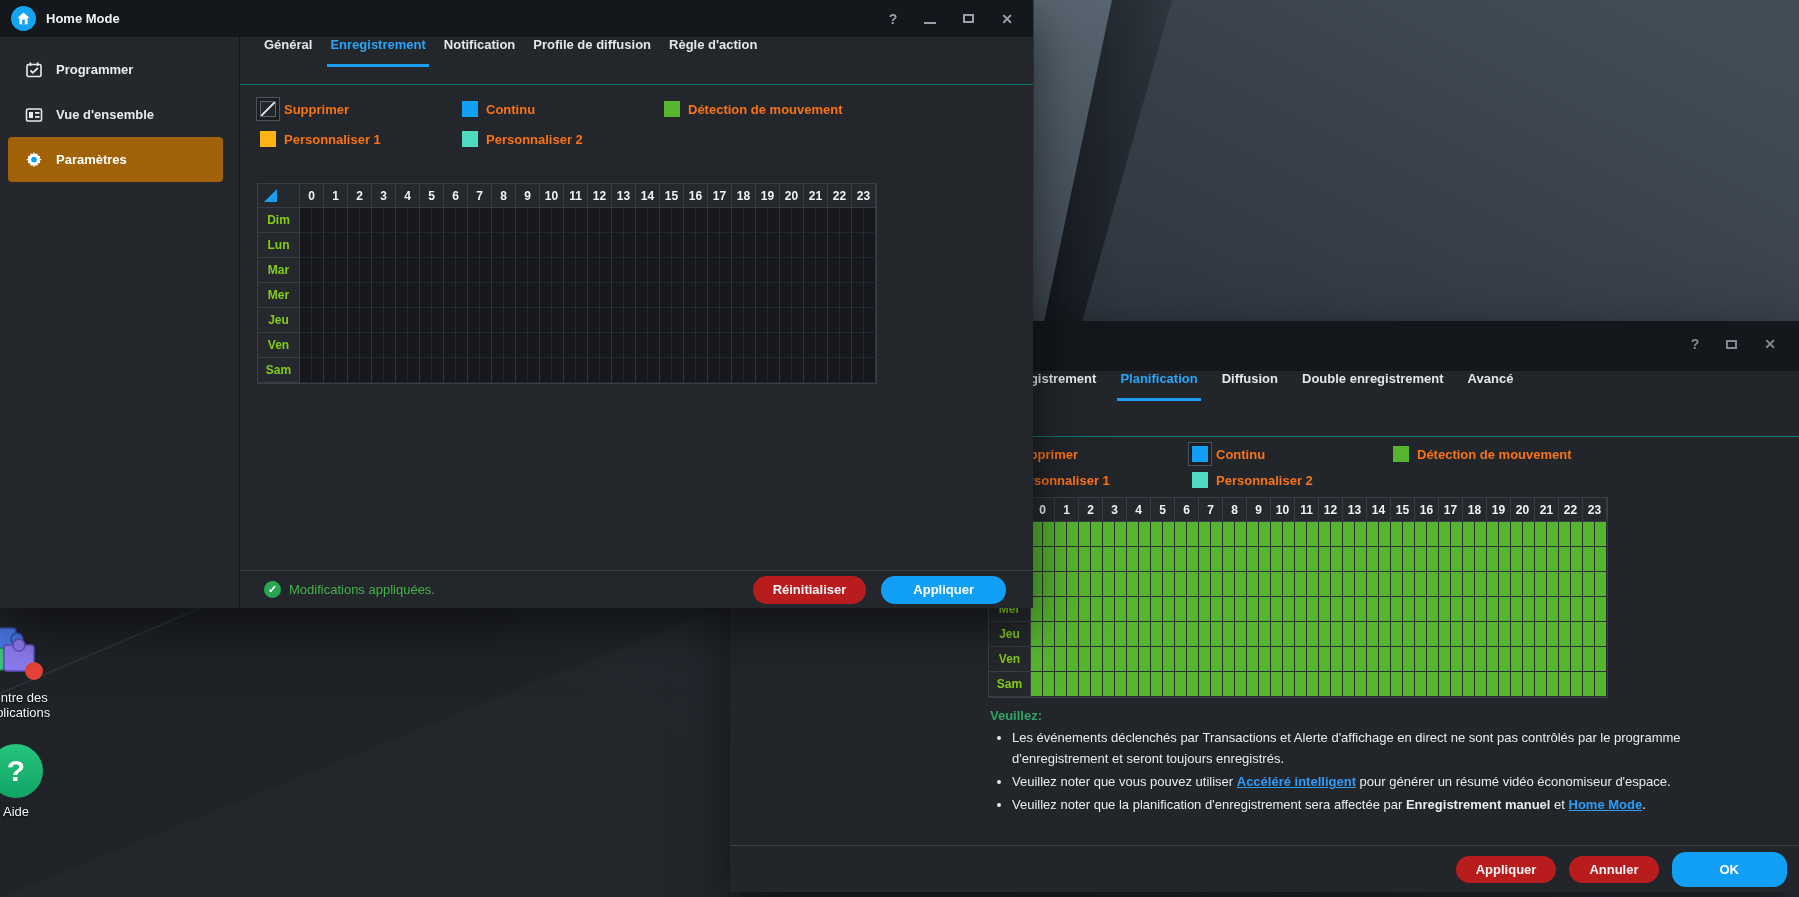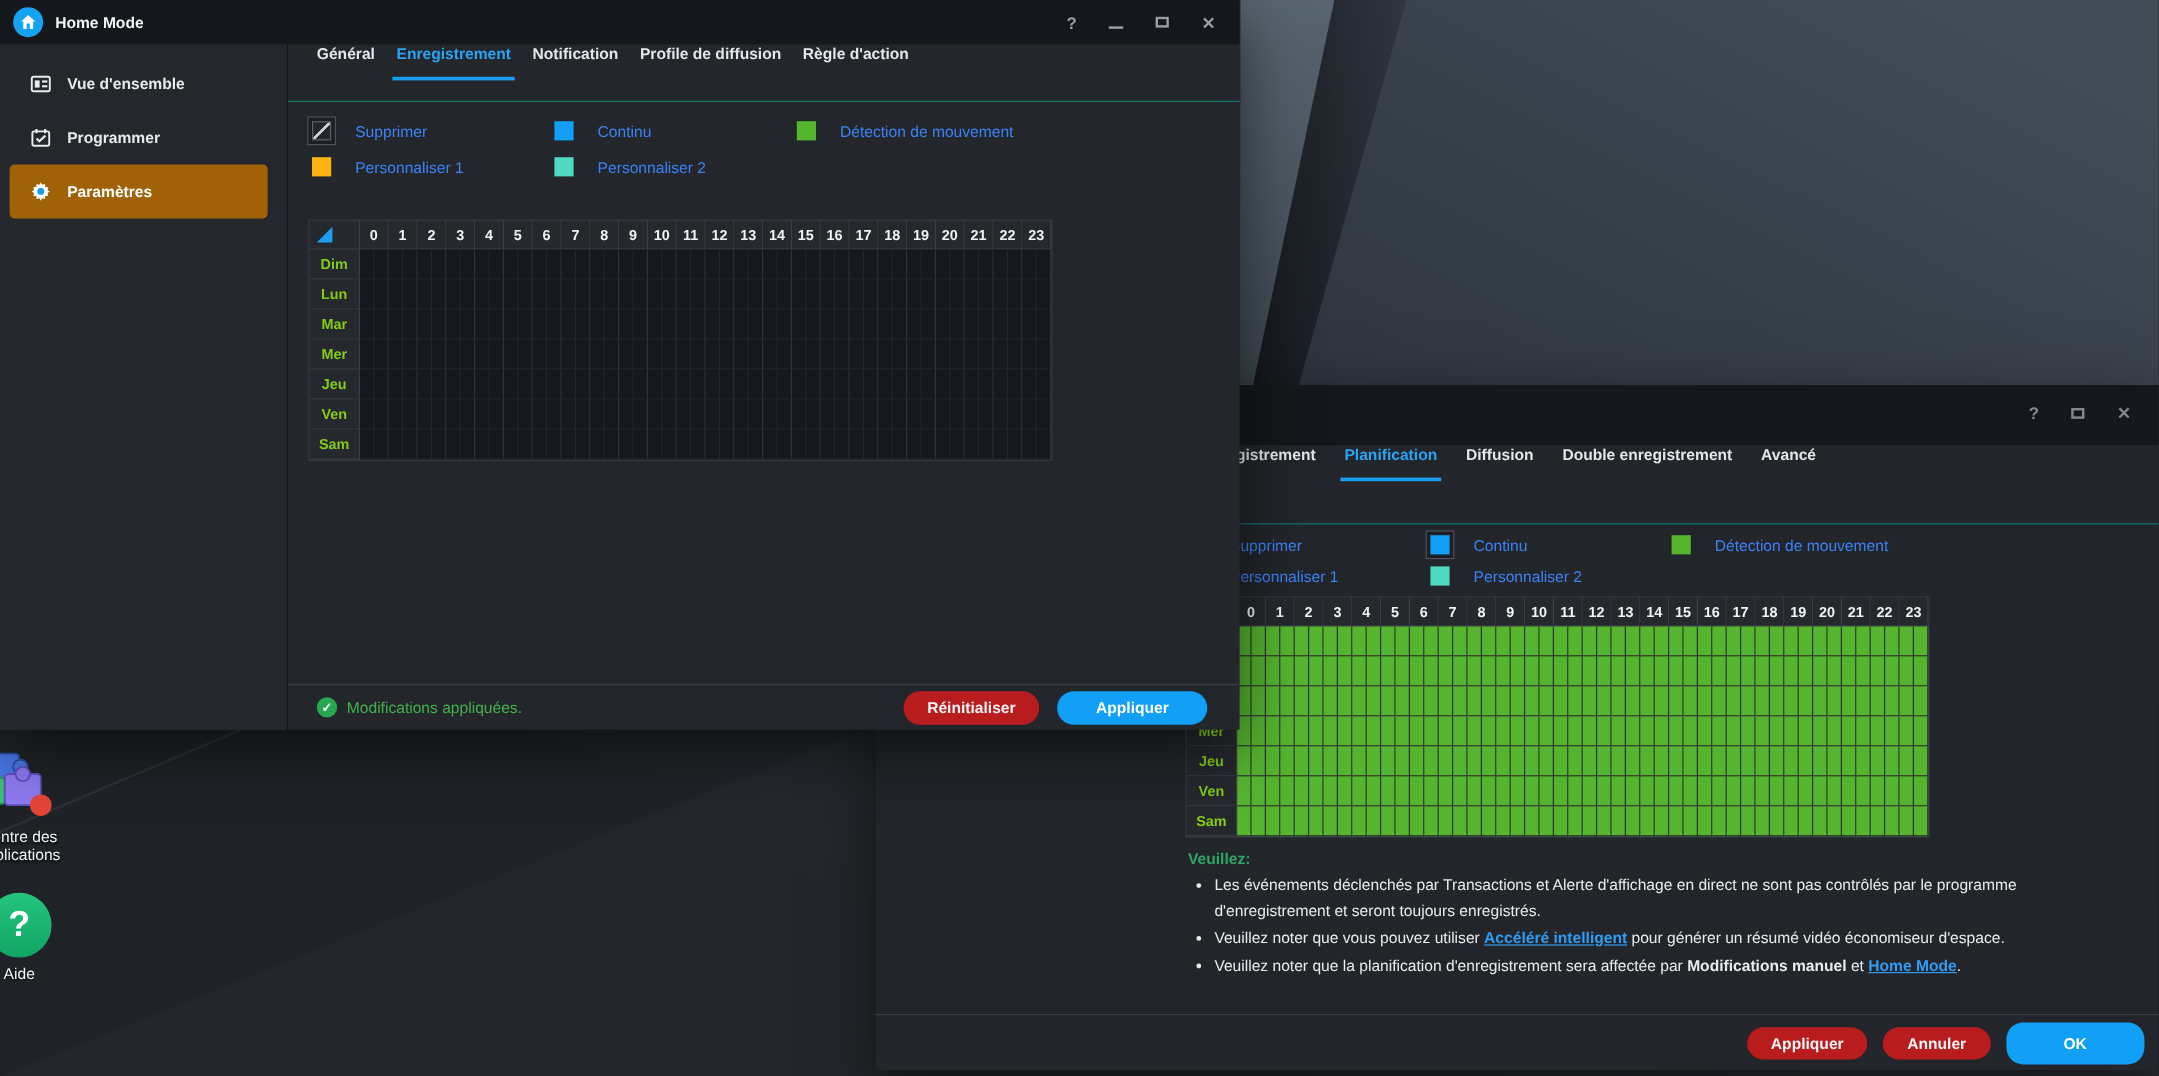--- a/index.html
+++ b/index.html
@@ -40,21 +40,21 @@
   .tab.active{color:#29a4f7}
   .tab.active::after{content:"";position:absolute;left:-3px;right:-3px;bottom:-1px;height:3px;background:#1b9ef2}
   .legend{display:grid;row-gap:6px}
   .leg-item{display:flex;align-items:center;height:24px}
   .leg-box{width:24px;height:24px;display:flex;align-items:center;justify-content:center;
     border:1px solid transparent;box-sizing:border-box}
   .leg-box.selected{background:#1b1e23;border-color:#4c525a}
   .leg-swatch{width:16px;height:16px}
   .leg-swatch.erase{background-color:#23262b;border:1px solid #5c636b;box-sizing:border-box;
     background-image:linear-gradient(135deg,transparent 43%,#c9ced4 43%,#c9ced4 57%,transparent 57%)}
-  .leg-label{margin-left:16px;font-size:13px;font-weight:normal;color:#3b82f6}
+  .leg-label{margin-left:4px;font-size:13px;font-weight:bold;color:#f97316}
 
   .grid-table{display:inline-block;border:1px solid #3a3f46}
   .g-row{display:flex}
   .g-corner{width:42px;height:24px;background:#25282d;border-right:1px solid #383d44;
     border-bottom:1px solid #383d44;box-sizing:border-box;position:relative}
   .g-tri{position:absolute;left:6px;bottom:5px;width:0;height:0;
     border-bottom:13px solid #1b9ef2;border-left:13px solid transparent}
   .g-hour{width:24px;height:24px;background:#25282d;border-right:1px solid #383d44;border-bottom:1px solid #383d44;
     box-sizing:border-box;color:#f0f2f5;font-size:12px;font-weight:bold;
     display:flex;align-items:center;justify-content:center}
@@ -576,21 +576,21 @@
             <div class="g-cell filled"></div>
             <div class="g-cell hh filled"></div>
             <div class="g-cell filled"></div>
             <div class="g-cell hh filled"></div>
           </div></div></div>
     <div class="notes">
       <div class="notes-title">Veuillez:</div>
       <ul id="back-notes">
           <li><span>Les événements déclenchés par Transactions et Alerte d'affichage en direct ne sont pas contrôlés par le programme d'enregistrement et seront toujours enregistrés.</span></li>
           <li><span>Veuillez noter que vous pouvez utiliser </span><span class="seg-link">Accéléré intelligent</span><span> pour générer un résumé vidéo économiseur d'espace.</span></li>
-          <li><span>Veuillez noter que la planification d'enregistrement sera affectée par </span><span class="seg-bold">Modifications manuel</span><span> et </span><span class="seg-link">Home Mode</span><span>.</span></li>
+          <li><span>Veuillez noter que la planification d'enregistrement sera affectée par </span><span class="seg-bold">Enregistrement manuel</span><span> et </span><span class="seg-link">Home Mode</span><span>.</span></li>
         </ul>
     </div>
     <div class="wb-bottom" id="back-buttons">
         <div class="btn">Appliquer</div>
         <div class="btn">Annuler</div>
         <div class="btn primary">OK</div>
       </div>
   </div>
 </div>
 
@@ -608,38 +608,38 @@
       <span class="ctl-min"></span>
       <span class="ctl-max"></span>
       <span class="ctl">✕</span>
     </div>
   </div>
   <div class="wf-body">
     <div class="sidebar" id="front-sidebar">
         <div class="side-item">
           <span class="side-icon">
             <svg width="18" height="18" viewBox="0 0 18 18">
+              <rect x="2" y="3.5" width="14" height="12" rx="1.5" fill="none" stroke="#e8eaed" stroke-width="1.6"></rect>
+              <rect x="4.5" y="1.5" width="1.8" height="3.5" fill="#e8eaed"></rect>
+              <rect x="11.7" y="1.5" width="1.8" height="3.5" fill="#e8eaed"></rect>
+              <path d="M5.5 9.5 l2.3 2.3 L12.8 7" fill="none" stroke="#e8eaed" stroke-width="1.8"></path>
+            </svg>
+          </span>
+          <span>Programmer</span>
+        </div>
+        <div class="side-item">
+          <span class="side-icon">
+            <svg width="18" height="18" viewBox="0 0 18 18">
               <rect x="1.5" y="3" width="15" height="12" rx="1.5" fill="none" stroke="#e8eaed" stroke-width="1.6"></rect>
               <rect x="4" y="6" width="4" height="6" fill="#e8eaed"></rect>
               <rect x="10" y="6" width="4.5" height="1.8" fill="#e8eaed"></rect>
               <rect x="10" y="10" width="4.5" height="1.8" fill="#e8eaed"></rect>
             </svg>
           </span>
           <span>Vue d'ensemble</span>
-        </div>
-        <div class="side-item">
-          <span class="side-icon">
-            <svg width="18" height="18" viewBox="0 0 18 18">
-              <rect x="2" y="3.5" width="14" height="12" rx="1.5" fill="none" stroke="#e8eaed" stroke-width="1.6"></rect>
-              <rect x="4.5" y="1.5" width="1.8" height="3.5" fill="#e8eaed"></rect>
-              <rect x="11.7" y="1.5" width="1.8" height="3.5" fill="#e8eaed"></rect>
-              <path d="M5.5 9.5 l2.3 2.3 L12.8 7" fill="none" stroke="#e8eaed" stroke-width="1.8"></path>
-            </svg>
-          </span>
-          <span>Programmer</span>
         </div>
         <div class="side-item active">
           <span class="side-icon">
             <svg width="19" height="19" viewBox="0 0 19 19">
               <path d="M9.5 1.5 l1.2 2.2 2.5-.6 .3 2.5 2.5 .3-.6 2.5 2.2 1.2-2.2 1.2 .6 2.5-2.5 .3-.3 2.5-2.5-.6-1.2 2.2-1.2-2.2-2.5 .6-.3-2.5-2.5-.3 .6-2.5-2.2-1.2 2.2-1.2-.6-2.5 2.5-.3 .3-2.5 2.5 .6 Z" fill="#ffffff"></path>
               <circle cx="9.5" cy="9.5" r="3" fill="#0f9ff0"></circle>
             </svg>
           </span>
           <span>Paramètres</span>
         </div>

